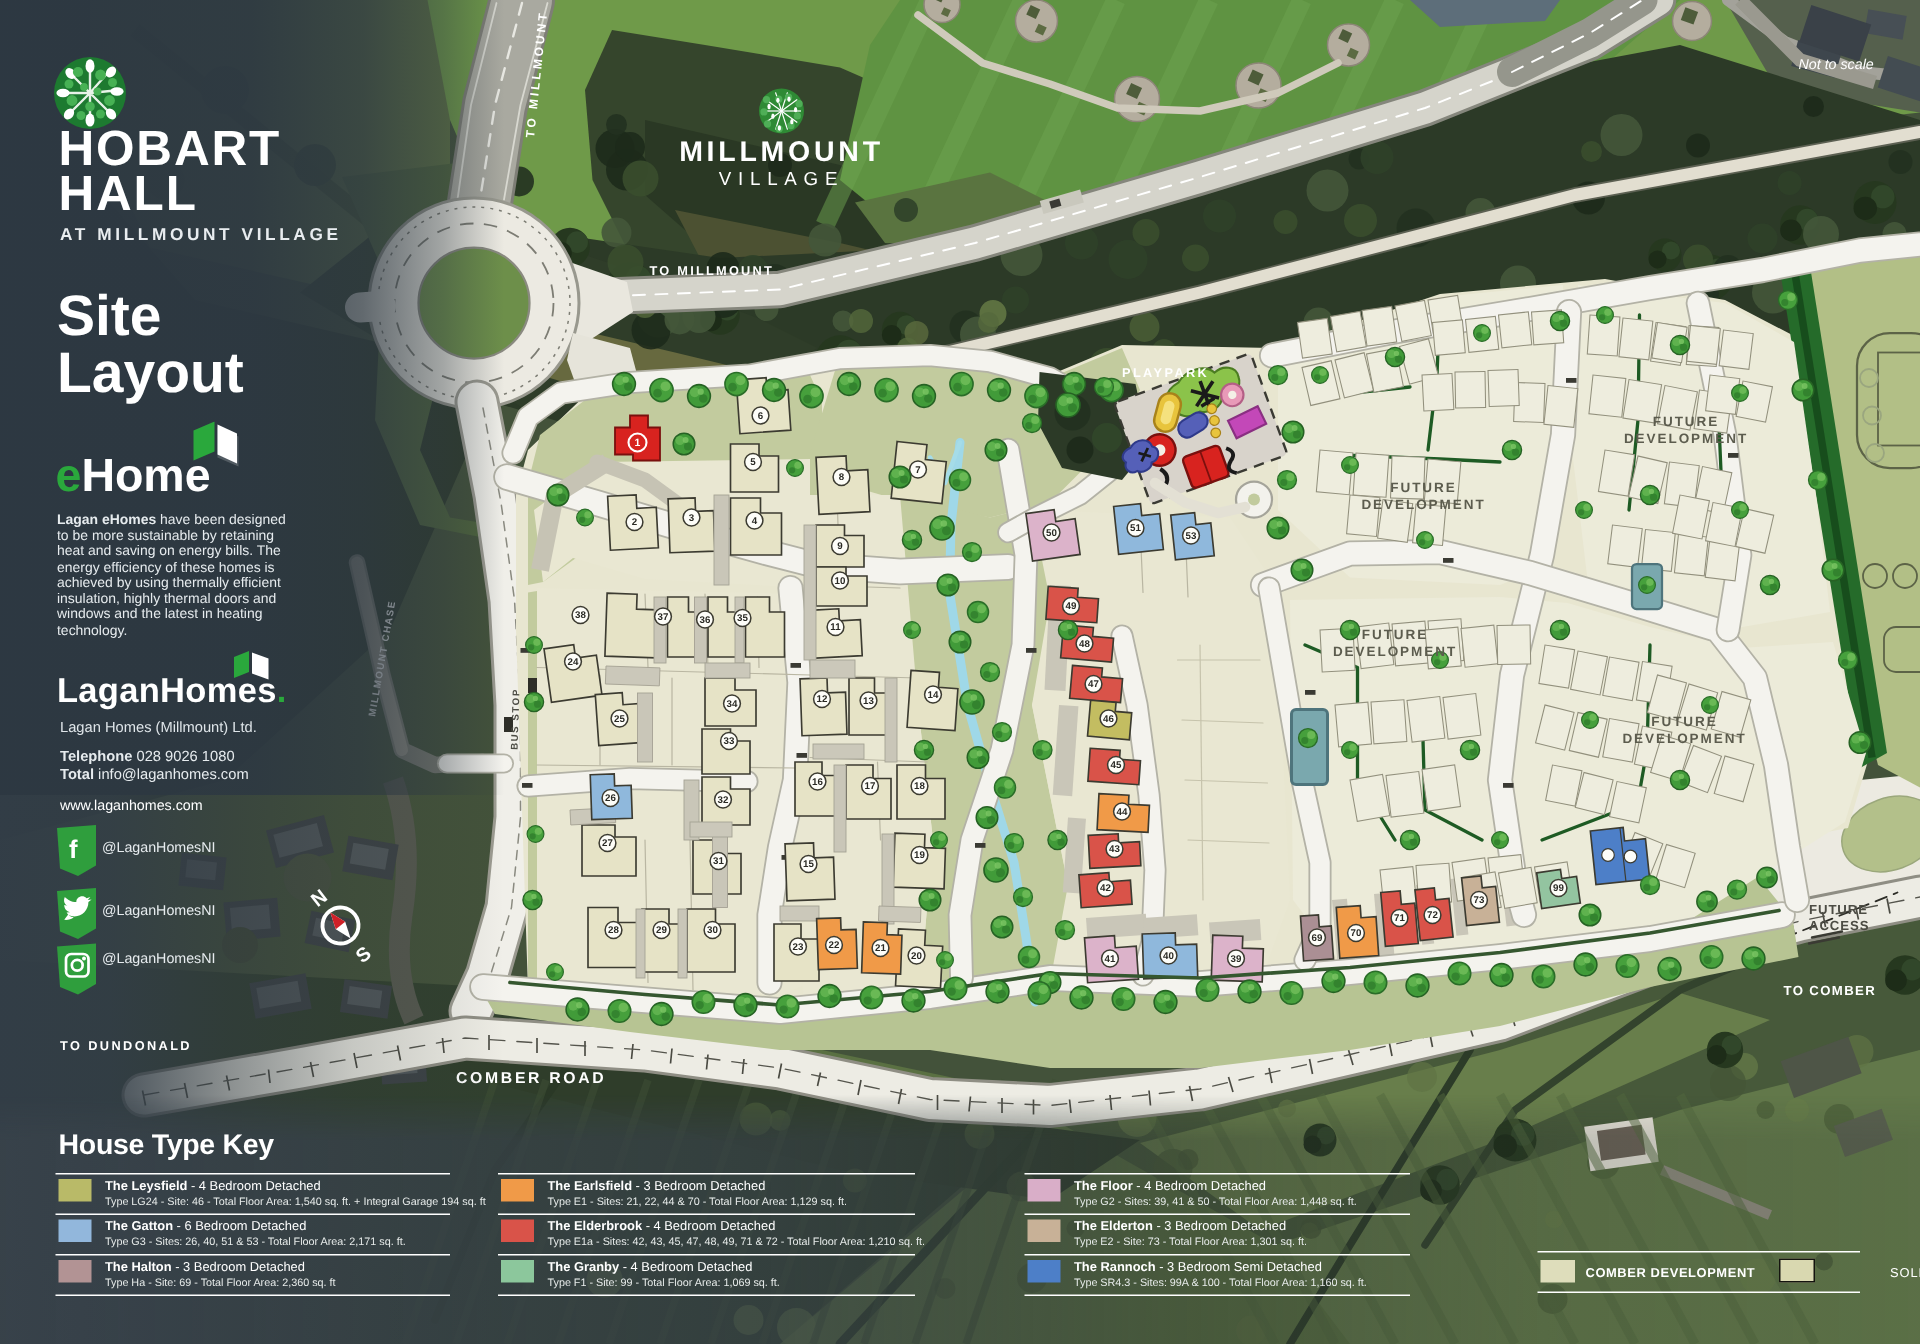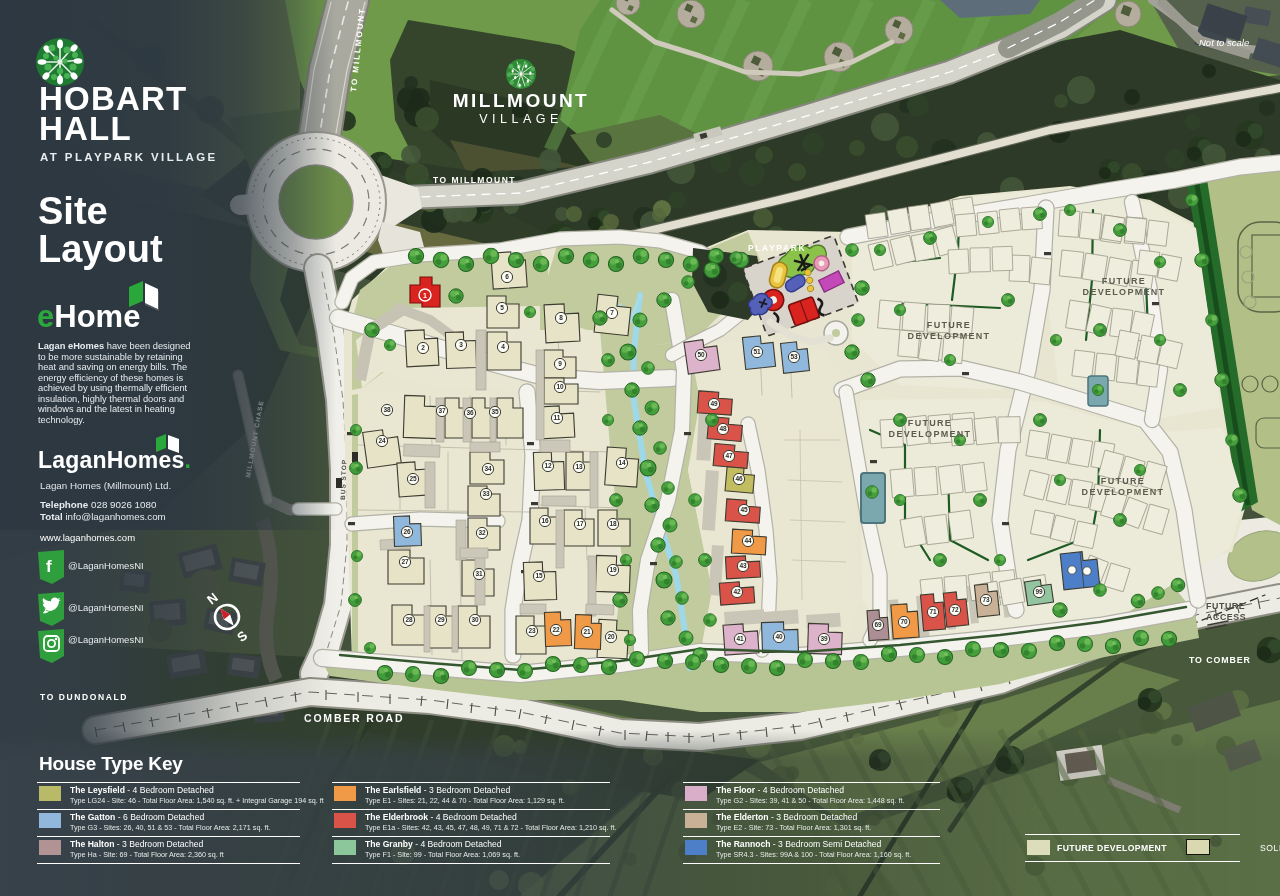--- a/index.html
+++ b/index.html
@@ -1136,21 +1136,21 @@
       <circle cx="12" cy="20" r="3"></circle>
       <circle cx="41" cy="19" r="3"></circle>
       <circle cx="20" cy="41" r="3"></circle>
       <circle cx="22" cy="22" r="2.6"></circle>
       <circle cx="31" cy="25" r="2.6"></circle>
 </g>
 </svg>
 
 <div class="abs" style="left:39px;top:84px;color:#fff;font-weight:bold;font-size:33px;letter-spacing:1.2px;line-height:29.5px">HOBART<br>HALL</div>
 
-<div class="abs" style="left:40px;top:151px;color:#e8ecef;font-size:11.5px;font-weight:bold;letter-spacing:2.4px">AT PLAYPARK VILLAGE</div>
+<div class="abs" style="left:40px;top:151px;color:#e8ecef;font-size:11.5px;font-weight:bold;letter-spacing:2.4px">AT MILLMOUNT VILLAGE</div>
 
 <div class="abs" style="left:38px;top:193px;color:#fff;font-weight:bold;font-size:38px;line-height:37.5px">Site<br>Layout</div>
 
 <svg class="abs" style="left:128px;top:281px" width="34" height="32" viewBox="0 0 34 32">
 <path d="M1 6 L15 0 L15 20 L1 26 Z" fill="#2aa83c"></path>
 <path d="M17 4 L31 10 L31 30 L17 24 Z" fill="#ffffff" opacity="0.18"></path>
 <path d="M17 2 L30 8 L30 28 L17 22 Z" fill="#ffffff"></path>
 </svg>
 
 <div class="abs" style="left:37px;top:299px;font-size:31px;font-weight:bold"><span style="color:#2aa83c">e</span><span style="color:#fff">Home</span></div>
@@ -1235,16 +1235,16 @@
 <div class="abs" style="left:716px;top:811.5px;color:#fff;font-size:8.6px"><b>The Elderton</b> - 3 Bedroom Detached<br><span style="font-size:7.2px;color:#e7ebea">Type E2 - Site: 73 - Total Floor Area: 1,301 sq. ft.</span></div>
 <div class="abs" style="left:683px;top:835.5px;width:257px;height:1px;background:#fff"></div>
 <div class="abs" style="left:685px;top:840.0px;width:22px;height:15px;background:#4d7fc8;"></div>
 <div class="abs" style="left:716px;top:838.5px;color:#fff;font-size:8.6px"><b>The Rannoch</b> - 3 Bedroom Semi Detached<br><span style="font-size:7.2px;color:#e7ebea">Type SR4.3 - Sites: 99A &amp; 100 - Total Floor Area: 1,160 sq. ft.</span></div>
 <div class="abs" style="left:683px;top:862.5px;width:257px;height:1px;background:#fff"></div>
 
 <div class="abs" style="left:1025px;top:834px;width:215px;height:1px;background:#fff"></div>
 <div class="abs" style="left:1025px;top:861px;width:215px;height:1px;background:#fff"></div>
 
 <div class="abs" style="left:1027px;top:840px;width:23px;height:15px;background:#deddbb"></div>
-<div class="abs" style="left:1057px;top:843px;color:#fff;font-size:8.6px;font-weight:bold;letter-spacing:0.4px">FUTURE DEVELOPMENT</div>
+<div class="abs" style="left:1057px;top:843px;color:#fff;font-size:8.6px;font-weight:bold;letter-spacing:0.4px">COMBER DEVELOPMENT</div>
 
 <div class="abs" style="left:1186px;top:839px;width:24px;height:16px;background:#d9d8b0;border:1.6px solid #14140f"></div>
 <div class="abs" style="left:1260px;top:843px;color:#fff;font-size:8.6px;font-weight:normal;letter-spacing:0.6px">SOLD</div>
 
 </body></html>

